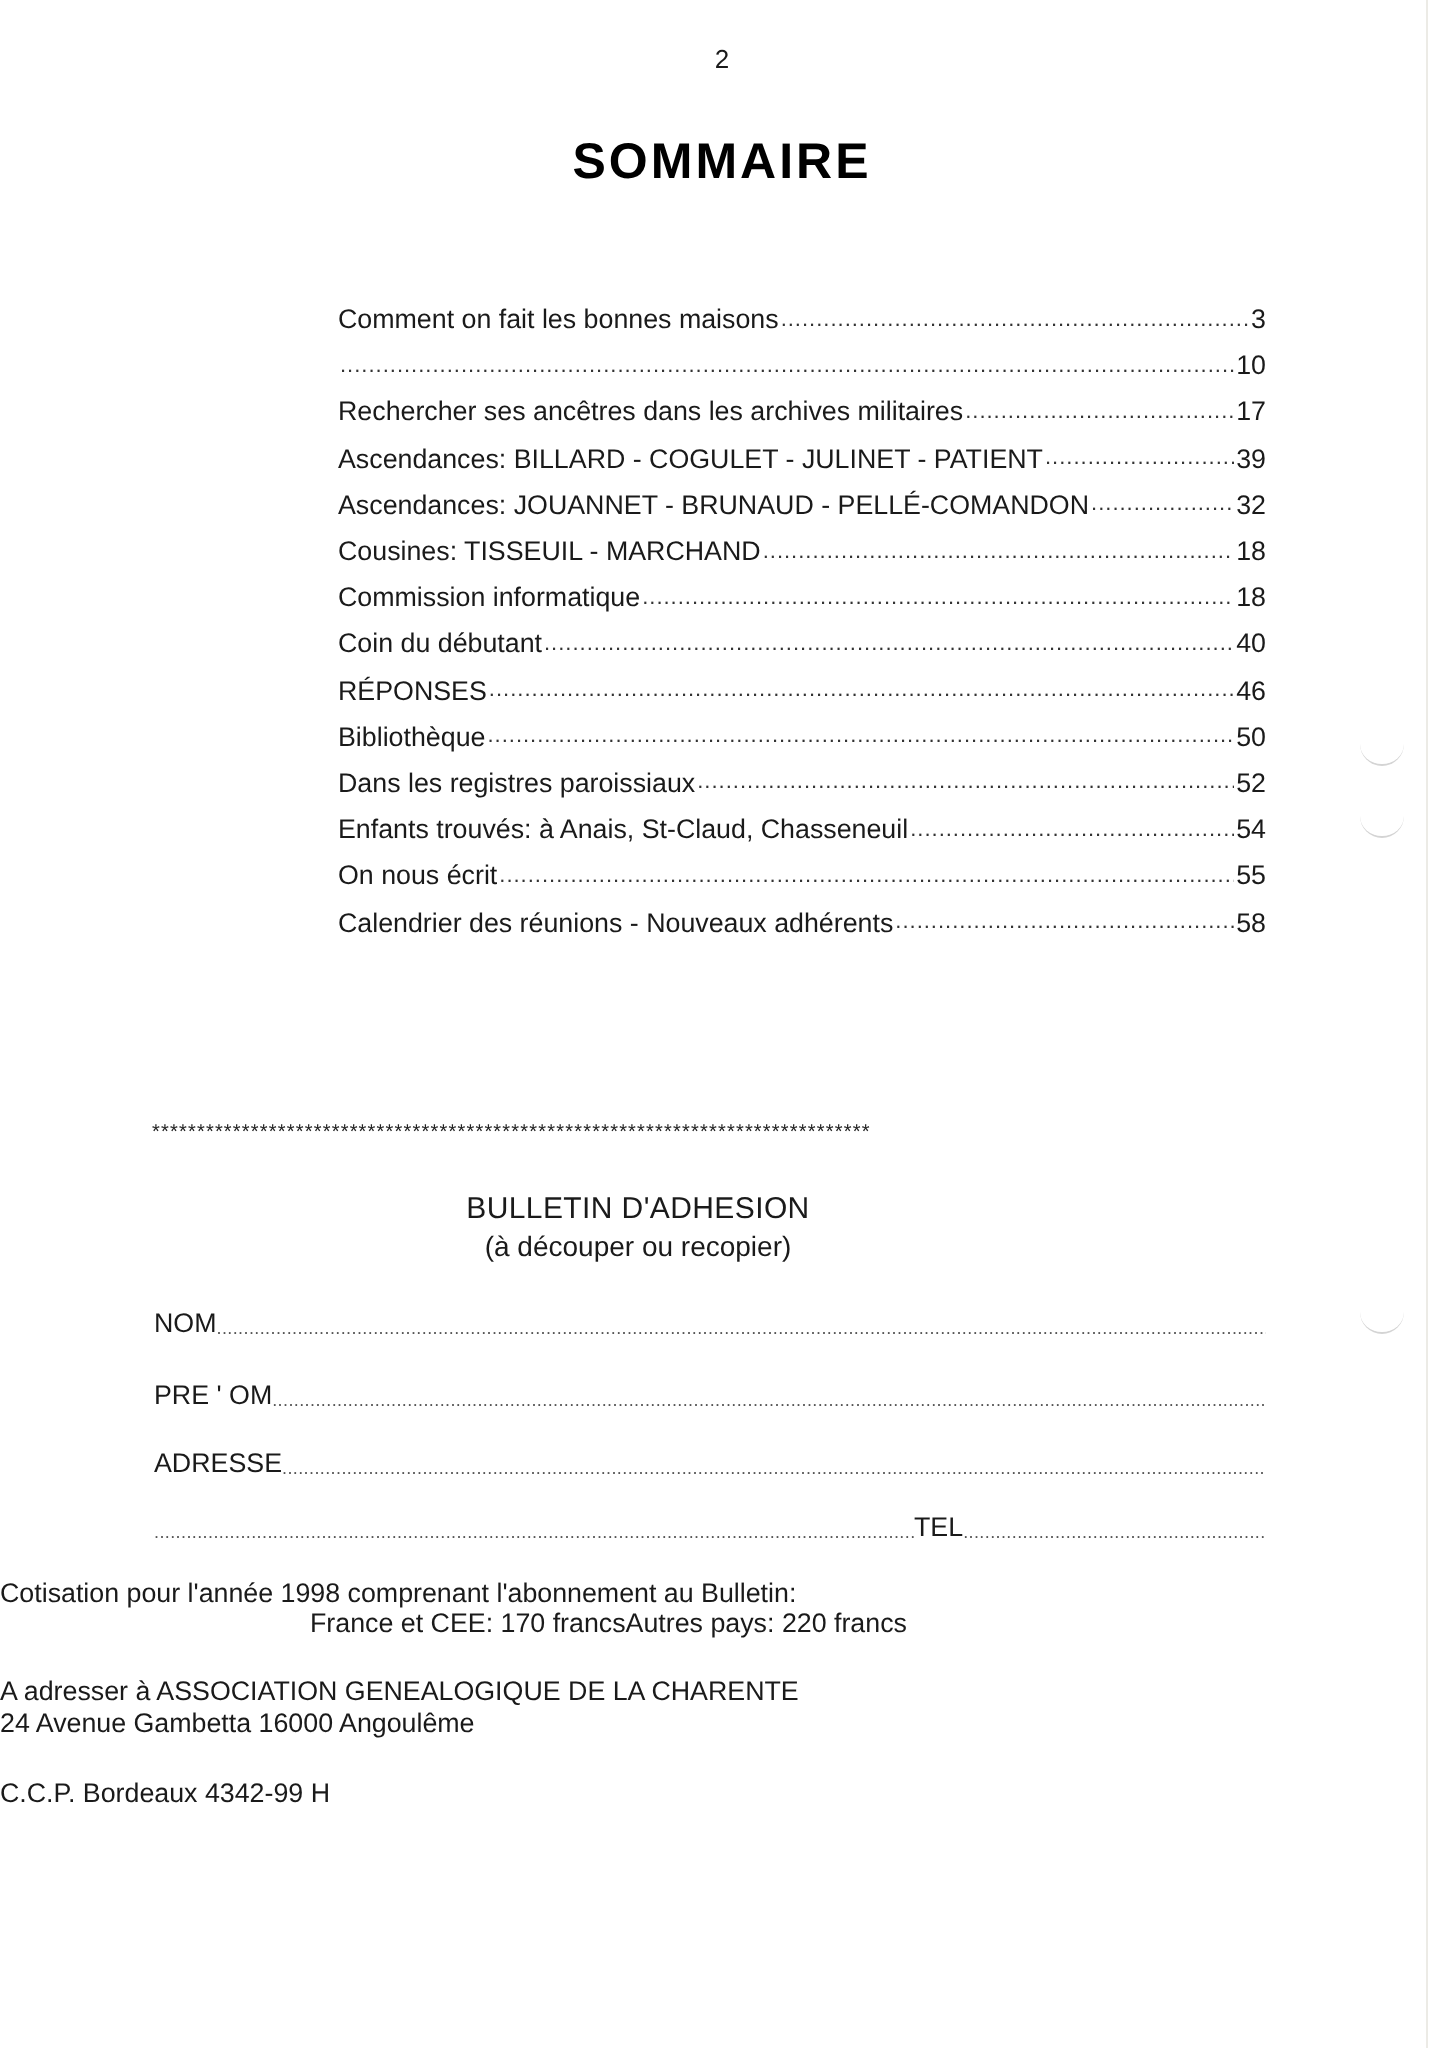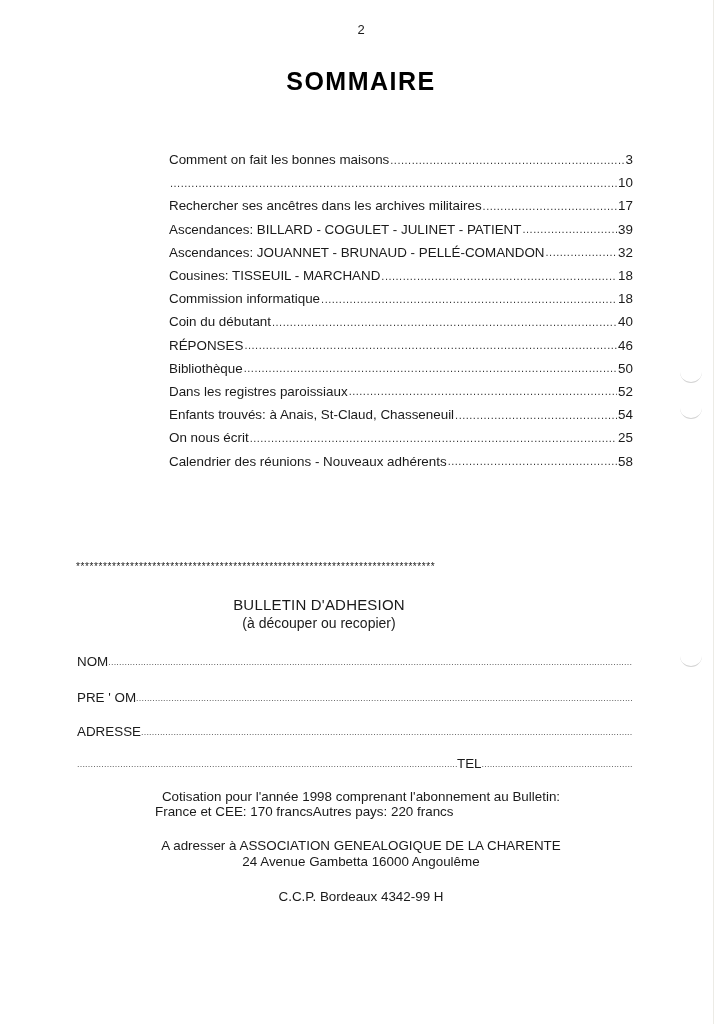--- a/index.html
+++ b/index.html
@@ -15,26 +15,26 @@
            font-size: 25px; font-weight: bold; letter-spacing: 1.5px; color: #000000; margin-top: 12px; }
   .toc { position: absolute; top: 148px; left: 169px; width: 464px; margin: 0; padding: 0; list-style: none; }
   .toc li { display: flex; align-items: center; height: 23.2px; font-size: 13.4px; white-space: nowrap; }
   .toc .dots { flex: 1; overflow: hidden; margin: 0 1px; color: #333; font-size: 11px; letter-spacing: 0.5px; }
   .toc .dots::after { content: "........................................................................................................................................................"; }
   .stars { position: absolute; top: 561px; left: 76px; width: 546px; overflow: hidden; white-space: nowrap;
            font-size: 10px; letter-spacing: 0.6px; color: #222; }
   .form-title { position: absolute; top: 596px; left: 0; width: 638px; text-align: center; }
   .form-title .t1 { font-size: 15px; letter-spacing: 0.2px; }
   .form-title .t2 { font-size: 14px; margin-top: 2px; }
-  .field { position: absolute; left: 77px; width: 556px; display: flex; align-items: center;
+  .field { position: absolute; left: 77px; width: 556px; display: flex; align-items: flex-end;
            font-size: 13.4px; white-space: nowrap; }
   .field .dots { flex: 1; overflow: hidden; color: #555; font-size: 9px; letter-spacing: 0.2px; }
   .field .dots::after { content: "....................................................................................................................................................................................................................................."; }
   .field .short { flex: 0 0 380px; }
-  .info { position: absolute; left: 0; width: 722px; text-align: center; font-size: 13.4px; line-height: 16px; }
+  .info { position: absolute; left: 0; width: 722px; text-align: left; font-size: 13.4px; line-height: 16px; }
   .fees { position: absolute; top: 804px; left: 155px; width: 430px; display: flex; justify-content: flex-start; font-size: 13.4px; }
 </style>
 </head>
 <body>
 
 <div class="edge"></div>
 <div class="hole" style="top:372px"></div>
 <div class="hole" style="top:408px"></div>
 <div class="hole" style="top:656px"></div>
 
@@ -97,21 +97,21 @@
       <span>52</span>
     </li>
   <li>
       <span>Enfants trouvés: à Anais, St-Claud, Chasseneuil</span>
       <span class="dots"></span>
       <span>54</span>
     </li>
   <li>
       <span>On nous écrit</span>
       <span class="dots"></span>
-      <span>25</span>
+      <span>55</span>
     </li>
   <li>
       <span>Calendrier des réunions - Nouveaux adhérents</span>
       <span class="dots"></span>
       <span>58</span>
     </li>
 </ul>
 
 <div class="stars">********************************************************************************</div>
 

